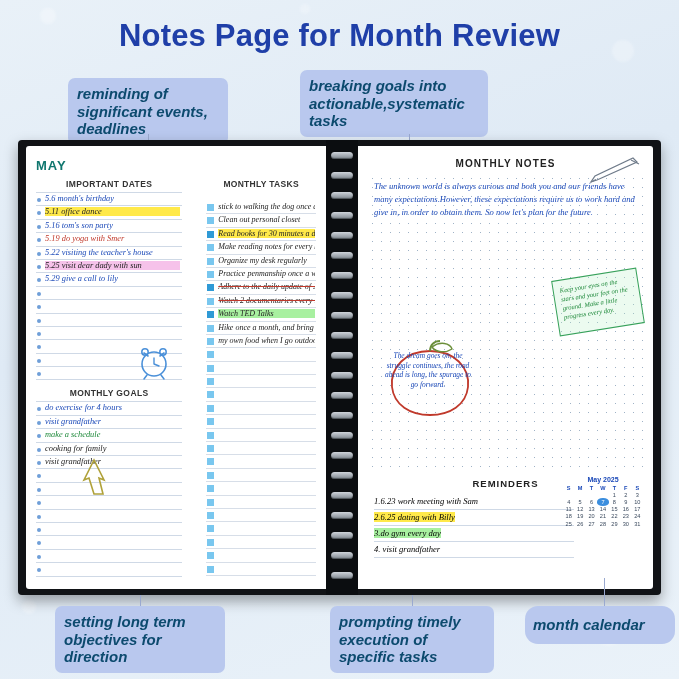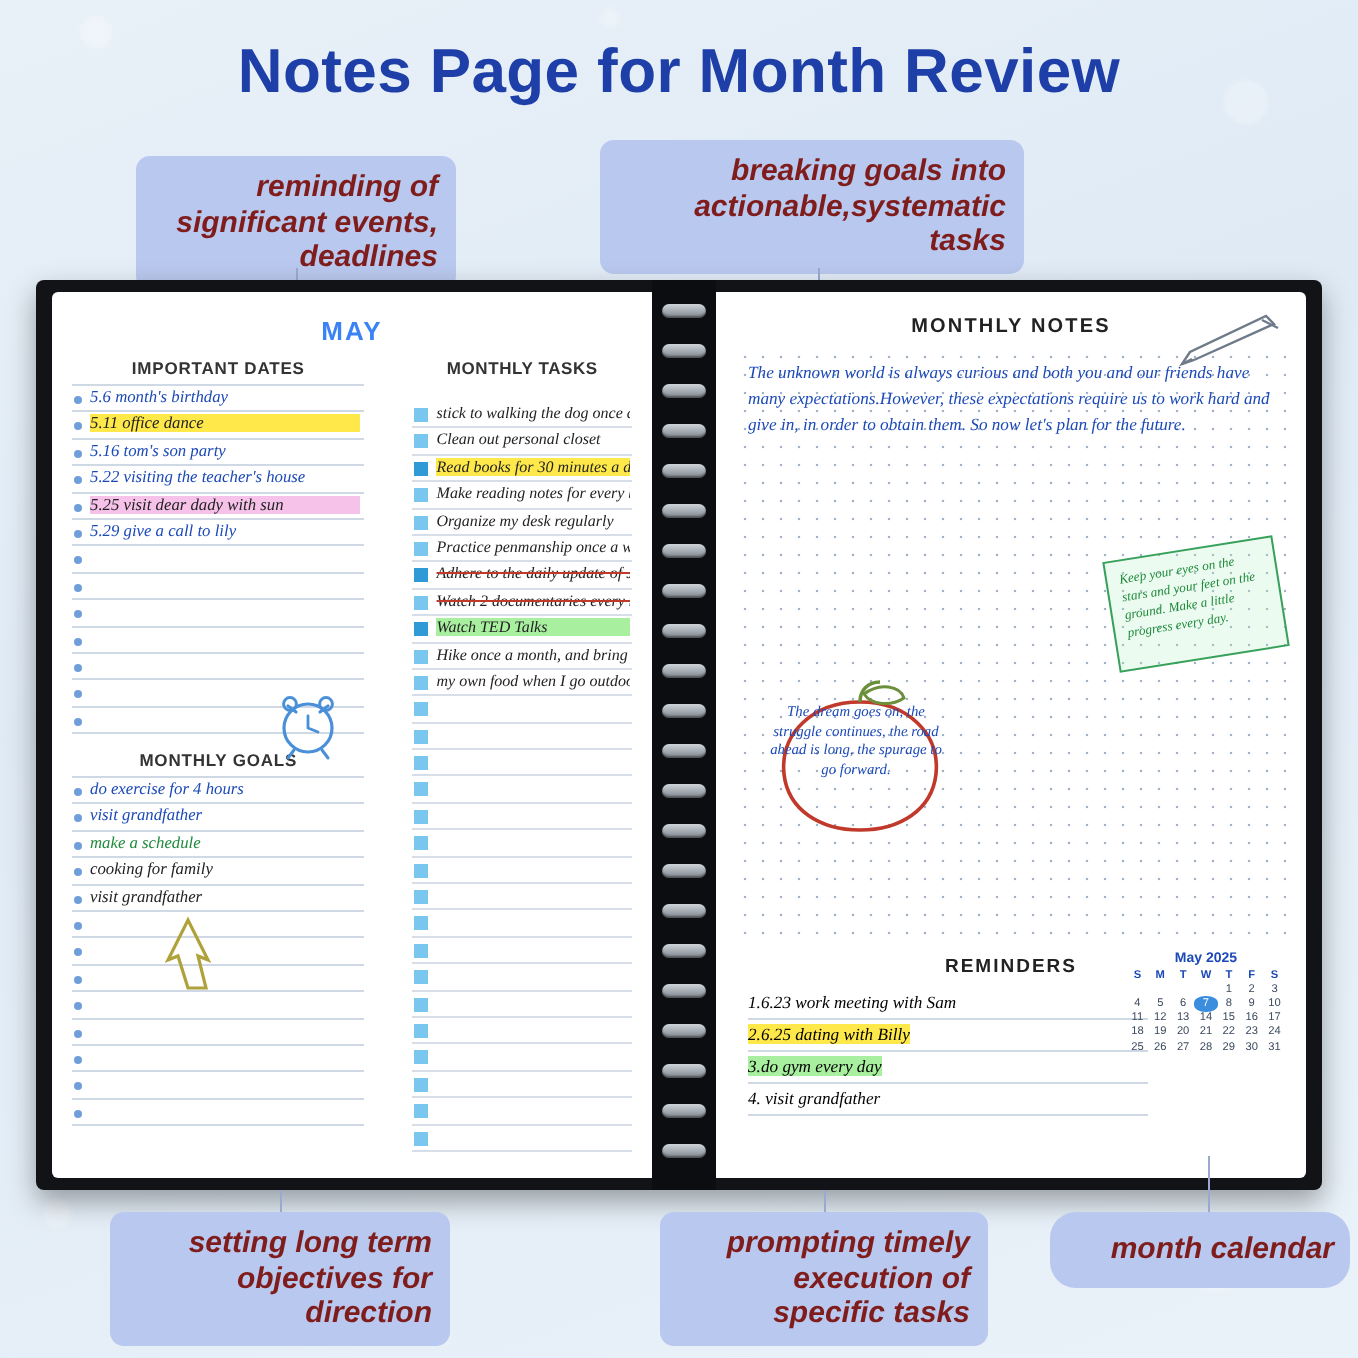--- a/index.html
+++ b/index.html
@@ -18,24 +18,24 @@
     position:absolute; top:18px; left:0; width:100%;
     text-align:center;
     font-size:31px; font-weight:bold; color:#1f3fa8;
     letter-spacing:.2px;
   }
 
   
   .callout {
     position:absolute;
     background:#b9c8ee;
-    color:#7f1d1d;
+    color:#0c4a6e;
     font-weight:bold;
     font-style:italic;
-    text-align:right;
+    text-align:left;
     border-radius:7px;
     line-height:1.18;
     padding:7px 9px;
     font-size:15px;
   }
   .leader { position:absolute; background:#9aa9cf; width:1px; }
 
   
   .notebook {
     position:absolute;
@@ -58,21 +58,21 @@
   }
   .ring {
     position:absolute; left:5px; width:22px; height:7px;
     border-radius:4px;
     background:linear-gradient(180deg,#cfd4da,#7d858e);
     box-shadow: inset 0 -1px 1px rgba(0,0,0,.4);
   }
 
   
   .lp { position:absolute; inset:0; padding:8px 10px; }
-  .month-title { text-align:center; font-size:13px; font-weight:bold; letter-spacing:1px; color:#3b82f6; margin-top:4px;}
+  .month-title { text-align:left; font-size:13px; font-weight:bold; letter-spacing:1px; color:#0f766e; margin-top:4px;}
   .lcols { display:flex; gap:24px; margin-top:6px; }
   .lcol-a { width:160px; }
   .lcol-b { width:120px; }
   .sec-title { font-size:8.5px; font-weight:bold; text-align:center; letter-spacing:.4px; color:#333; margin-bottom:3px;}
   .ruled { border-top:1px solid #cfd9e6; }
   .rline { height:13.4px; border-bottom:1px solid #cfd9e6; position:relative; }
   .rline .bullet { position:absolute; left:1px; top:5px; width:4px; height:4px; border-radius:50%; background:#6f9fd8; }
   .rline .txt {
     position:absolute; left:9px; top:1px; right:2px;
     font-family:"Liberation Serif", serif;
@@ -153,21 +153,21 @@
 <div class="bokeh" style="left:612px;top:40px;width:22px;height:22px;opacity:.45"></div>
 <div class="bokeh" style="left:596px;top:620px;width:26px;height:26px;opacity:.4"></div>
 <div class="bokeh" style="left:22px;top:600px;width:14px;height:14px;opacity:.45"></div>
 <div class="bokeh" style="left:300px;top:4px;width:10px;height:10px;opacity:.4"></div>
 
 <div class="title">Notes Page for Month Review</div>
 
 <div class="callout" style="left:68px; top:78px; width:160px;">reminding of significant events, deadlines</div>
 <div class="leader" style="left:148px; top:134px; height:24px;"></div>
 
-<div class="callout" style="left:300px; top:70px; width:212px;">breaking goals into actionable,systematic tasks</div>
+<div class="callout" style="left:300px; top:70px; width:188px;">breaking goals into actionable,systematic tasks</div>
 <div class="leader" style="left:409px; top:134px; height:24px;"></div>
 
 <div class="notebook">
 
   <div class="page left">
     <div class="lp">
       <div class="month-title">MAY</div>
       <div class="lcols">
         <div class="lcol-a">
           <div class="sec-title">IMPORTANT DATES</div>
@@ -176,20 +176,24 @@
                 <span class="bullet"></span>
                 <span class="txt hand c-blue">5.6 month's birthday</span>
               </div>
             <div class="rline">
                 <span class="bullet"></span>
                 <span class="txt hand c-ink hl-y">5.11 office dance</span>
               </div>
             <div class="rline">
                 <span class="bullet"></span>
                 <span class="txt hand c-blue">5.16 tom's son party</span>
+              </div>
+            <div class="rline">
+                <span class="bullet"></span>
+                <span class="txt hand c-red">5.19 do yoga with Smer</span>
               </div>
             <div class="rline">
                 <span class="bullet"></span>
                 <span class="txt hand c-blue">5.22 visiting the teacher's house</span>
               </div>
             <div class="rline">
                 <span class="bullet"></span>
                 <span class="txt hand c-ink hl-p">5.25 visit dear dady with sun</span>
               </div>
             <div class="rline">

